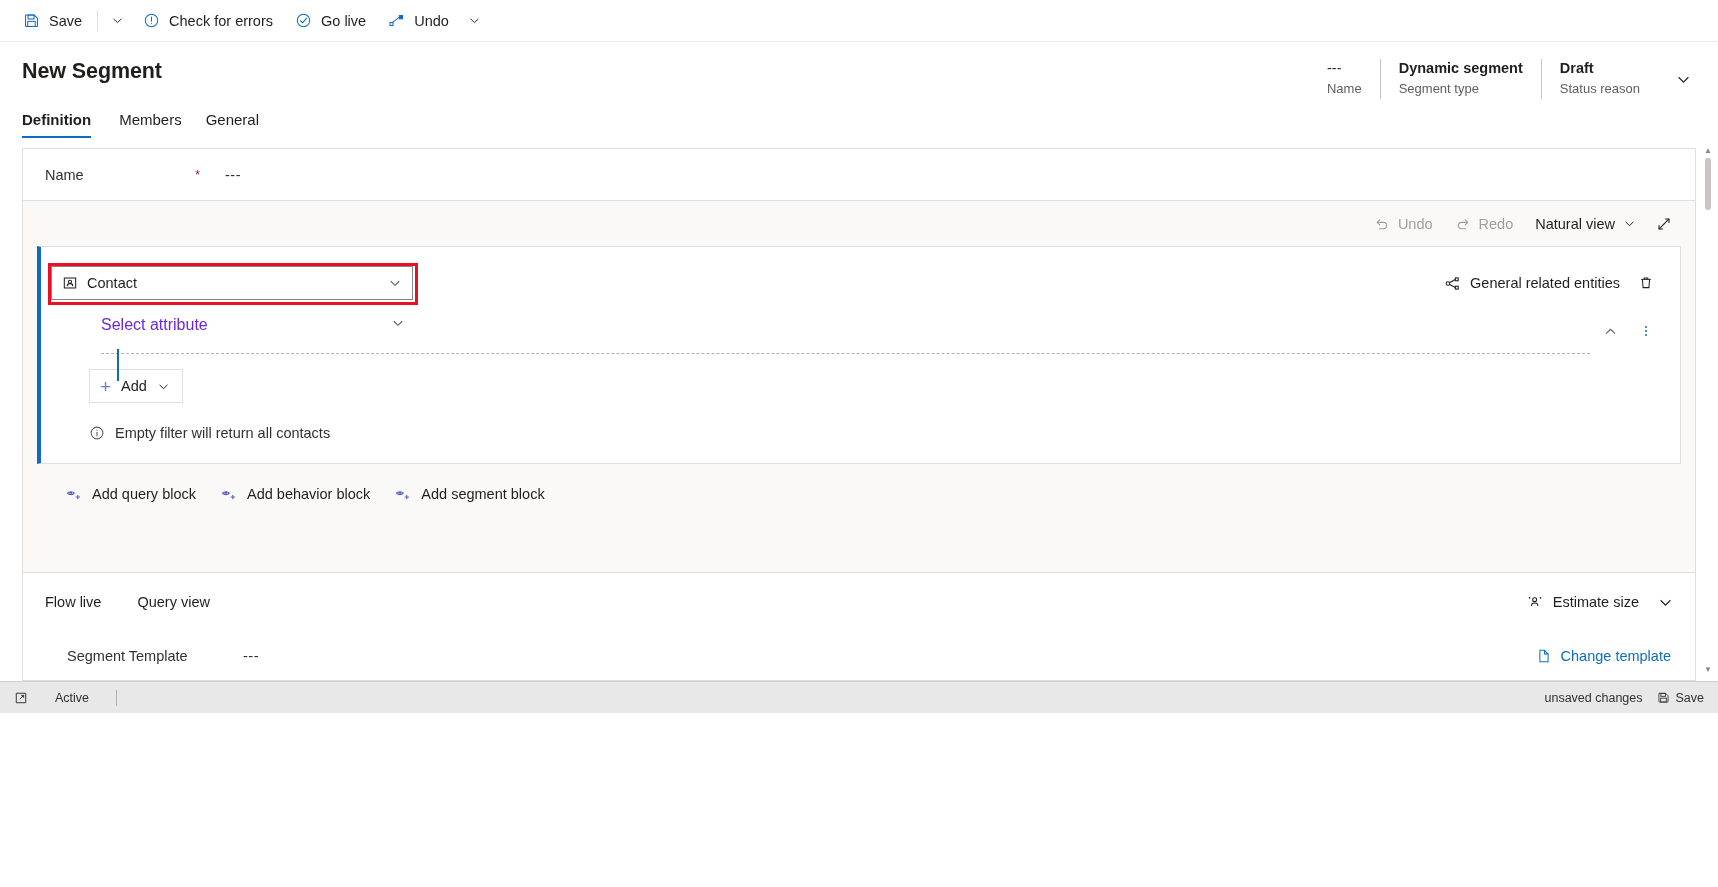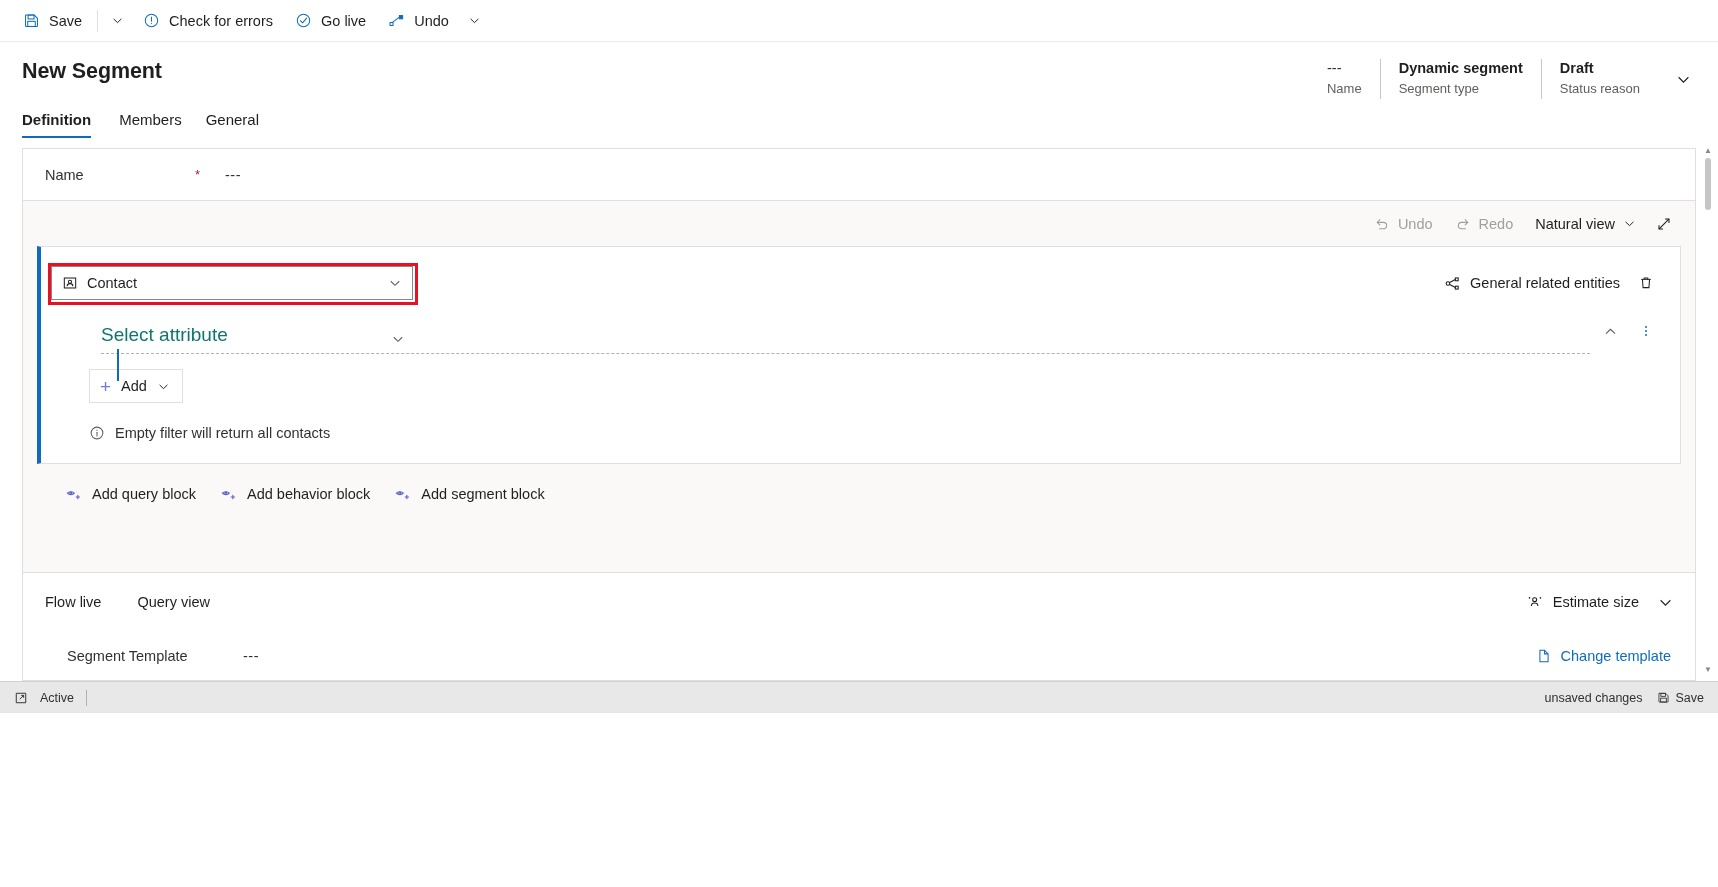--- a/index.html
+++ b/index.html
@@ -244,22 +244,22 @@
   }
 
   .qb-attr-row {
     display: flex; align-items: center;
     padding: 12px 18px 0 60px;
     position: relative;
   }
   .attr-select {
     width: 310px;
     height: 30px;
-    display: flex; align-items: flex-end;
-    font-size: 19px; color: #0f766e;
+    display: flex; align-items: flex-start;
+    font-size: 16px; color: #6d28d9;
     cursor: pointer;
     padding-right: 6px;
   }
   .attr-select .chev { margin-left: auto; }
   .attr-right {
     margin-left: auto;
     display: flex; align-items: center; gap: 4px;
   }
   .dashline {
     position: absolute;
@@ -354,21 +354,21 @@
   }
 
   
   .statusbar {
     flex: 0 0 32px;
     background: #e8e8e8;
     border-top: 1px solid #d1d1d1;
     display: flex; align-items: center;
     padding: 0 14px 0 10px;
     font-size: 12px; color: #323130;
-    gap: 0;
+    gap: 15px;
   }
   .sb-icon { display: flex; align-items: center; justify-content: center; width: 22px; }
   .sb-active { padding: 0 12px 0 8px; font-size: 12.5px; }
   .sb-sep { width: 1px; height: 16px; background: #b3b0ad; }
   .sb-right { margin-left: auto; display: flex; align-items: center; gap: 14px; }
   .sb-unsaved { font-size: 12.5px; color: #323130; }
   .sb-save { display: flex; align-items: center; gap: 6px; font-size: 12.5px; cursor: pointer; }
 </style>
 </head>
 <body>

